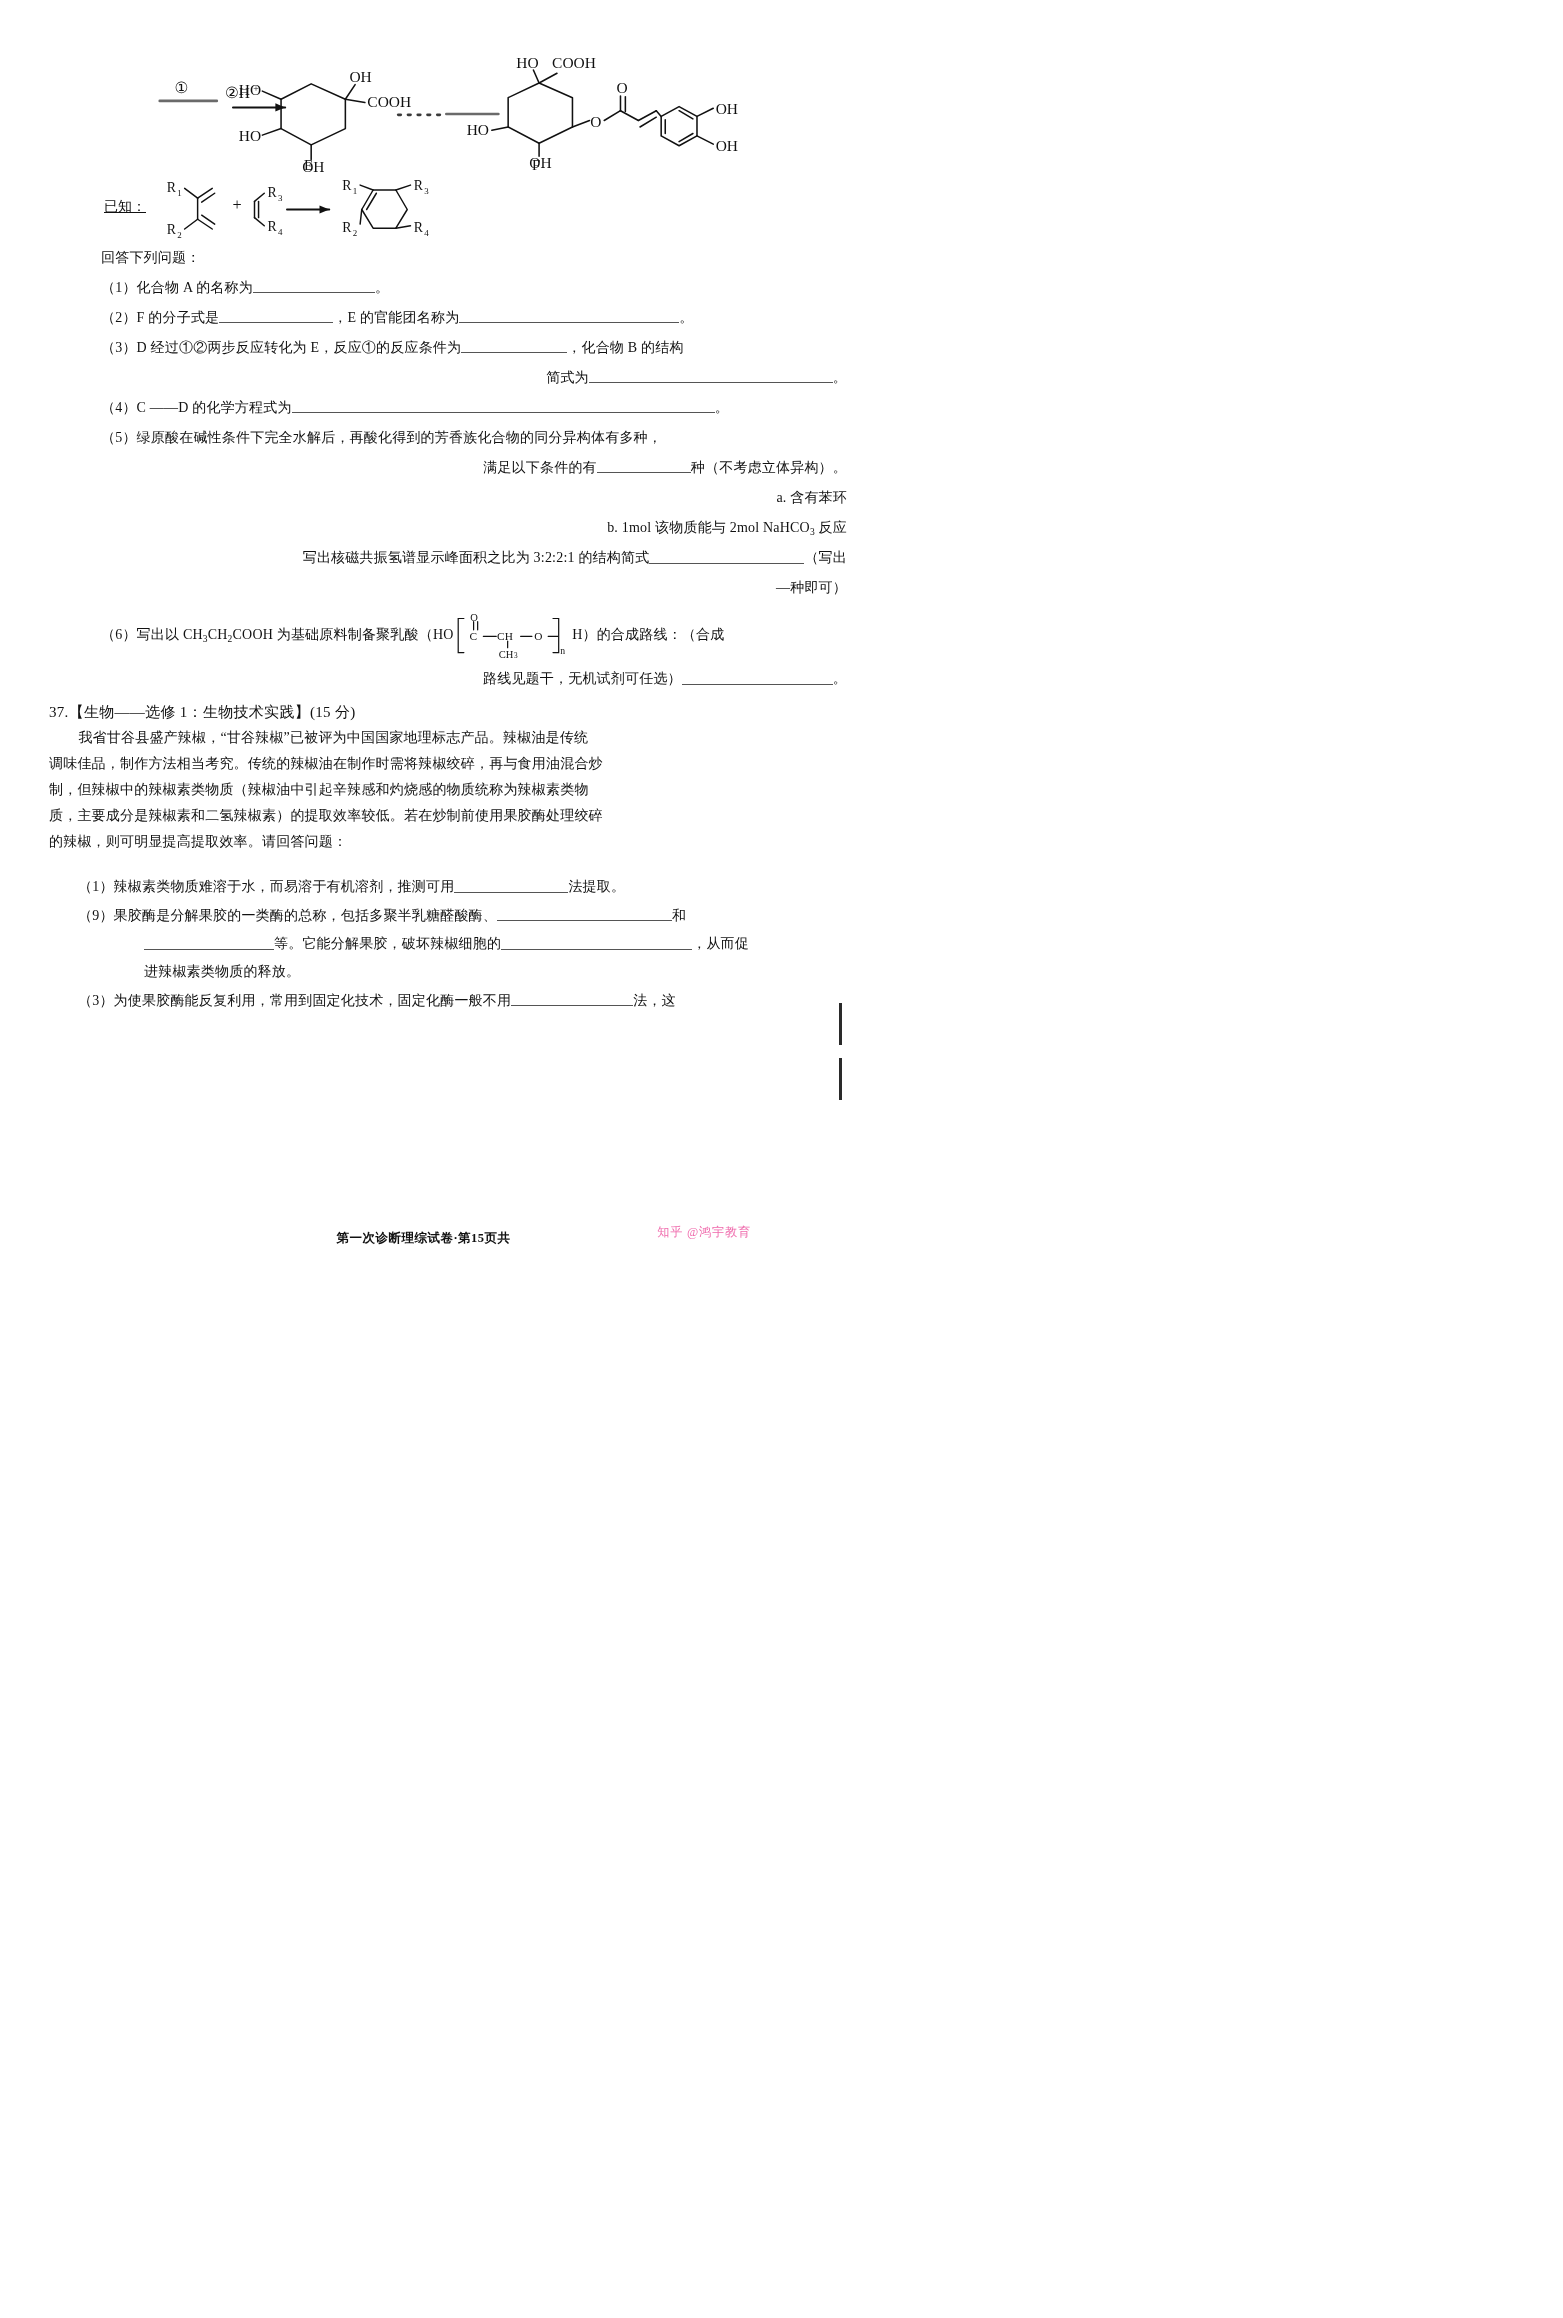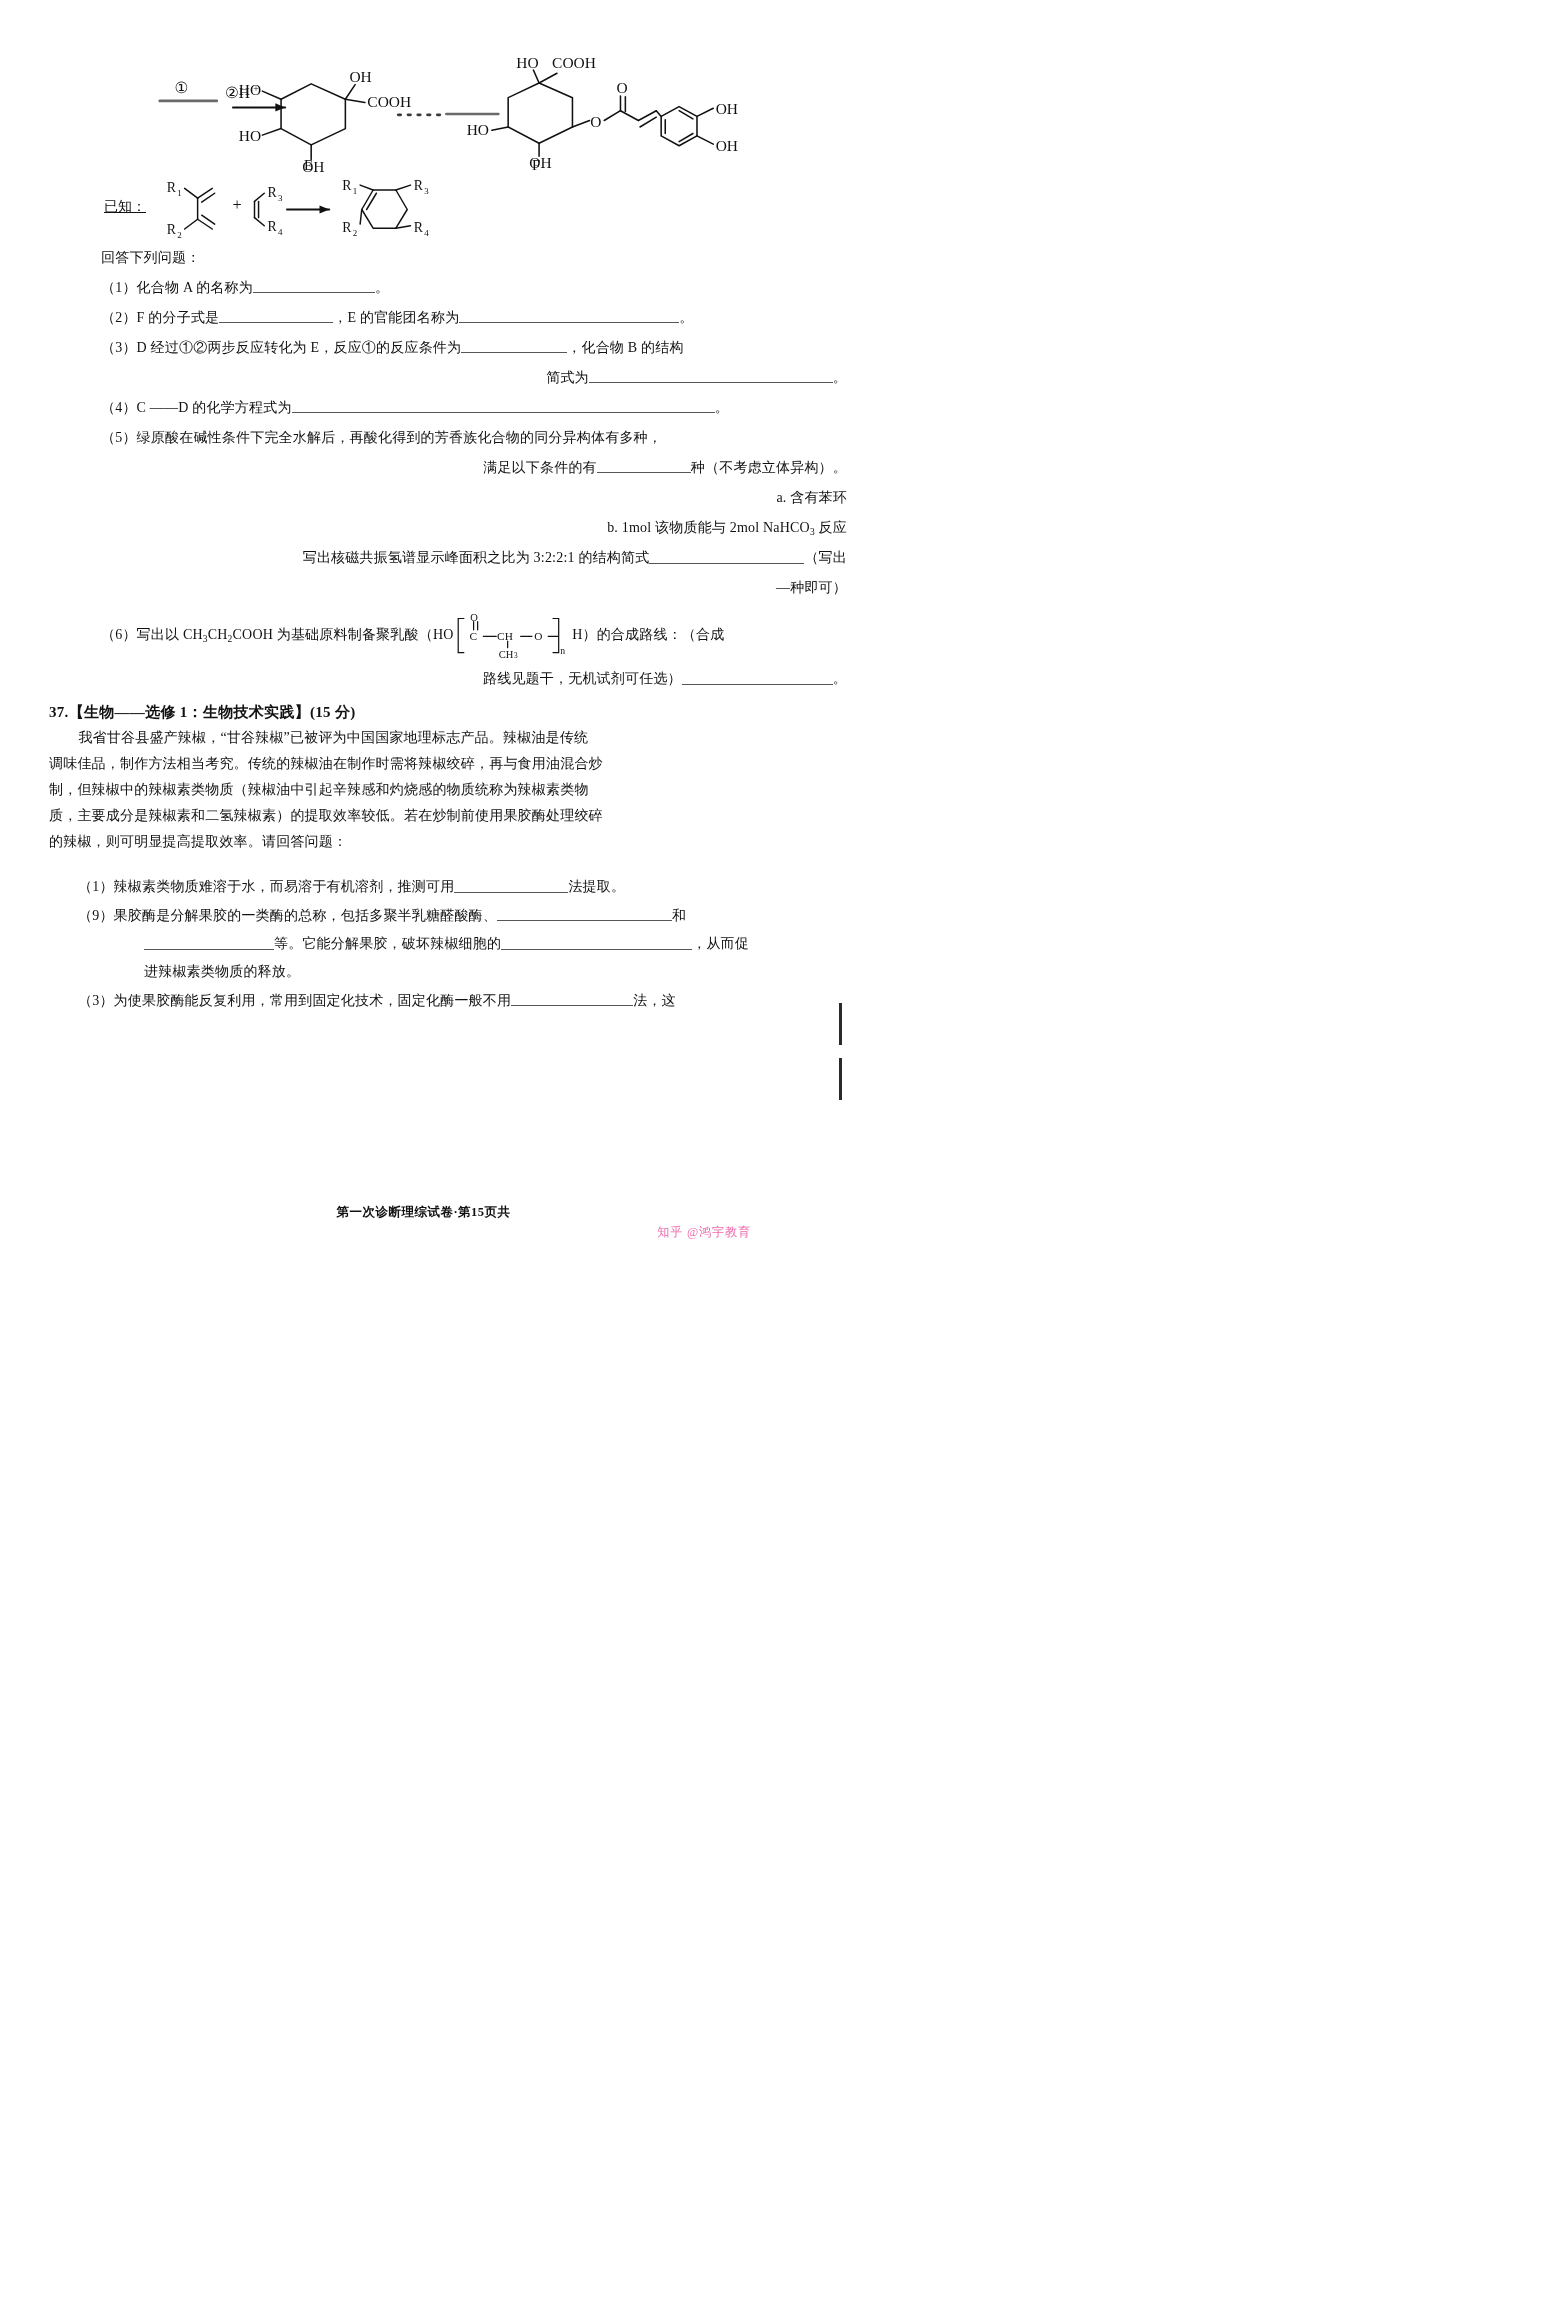--- a/index.html
+++ b/index.html
@@ -64,41 +64,41 @@
     position:relative;
     vertical-align:middle;
     margin:0 0.8px;
     top:-0.8px;
   }
   .poly svg { display:block; }
 
   
   .sec-head {
     font-size:15px;
-    font-weight:bold;
+    font-weight:normal;
     padding-left:49px;
     margin:10.6px 0 3.3px 0;
     letter-spacing:0.3px;
   }
   .para {
     padding-left:49px;
     padding-right:42px;
     font-size:14px;
     line-height:2.02;
     text-align:justify;
     text-justify:inter-ideograph;
     letter-spacing:0.2px;
   }
   .bio-q { padding-left:78px; padding-right:33px; font-size:14px; line-height:2.02; }
   .bio-q2 { padding-left:104px;margin-left:40px; }
 
   
   .footer {
     position:absolute;
-    left:0; right:0; bottom:33px;
+    left:0; right:0; bottom:7px;
     text-align:center;
     font-size:12.5px;
     font-weight:bold;
     letter-spacing:0.5px;
     margin-top:20px;
   }
   .watermark {
     position:absolute;
     right:96px; bottom:13px;
     font-size:12.2px;

